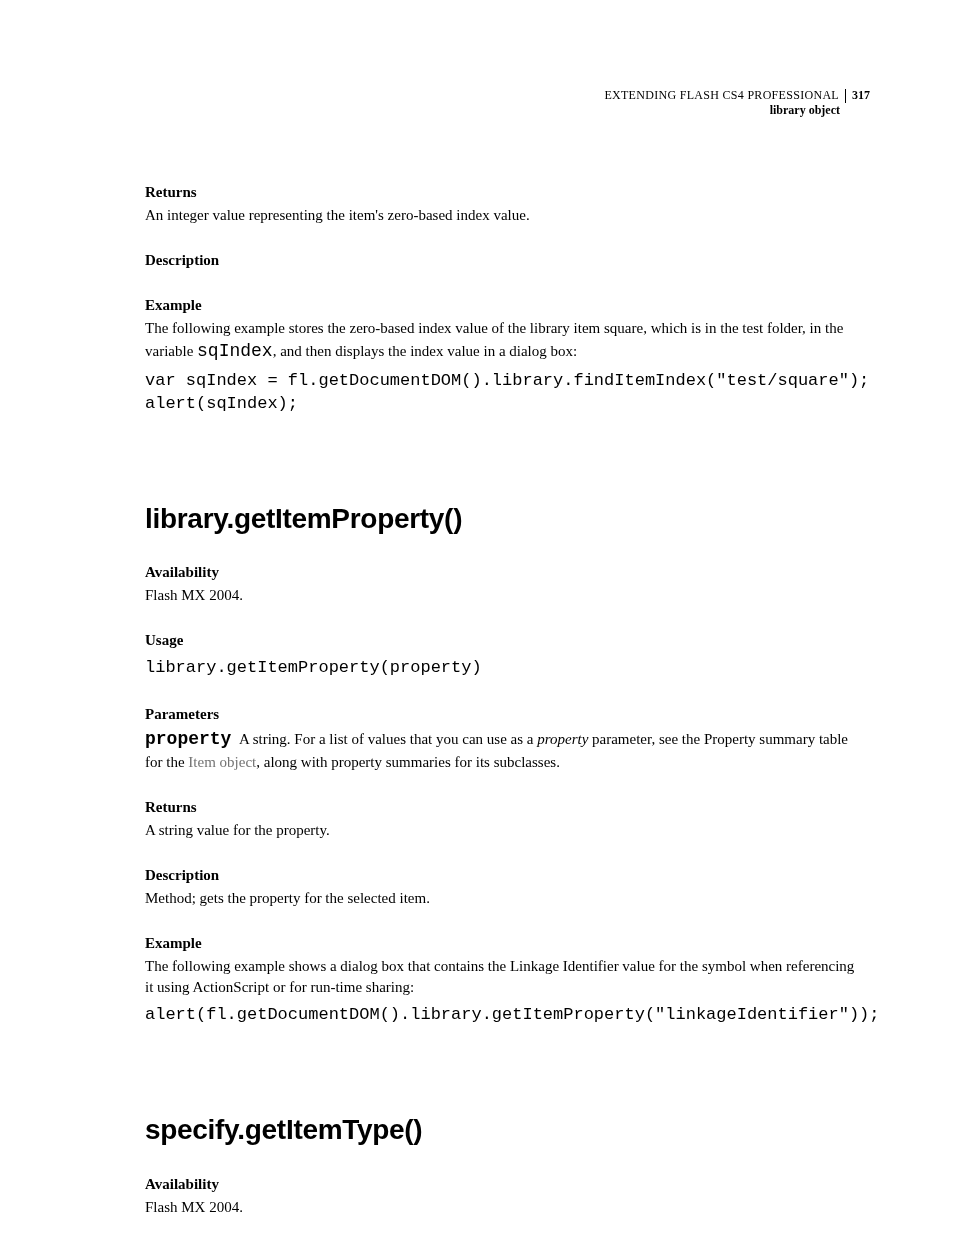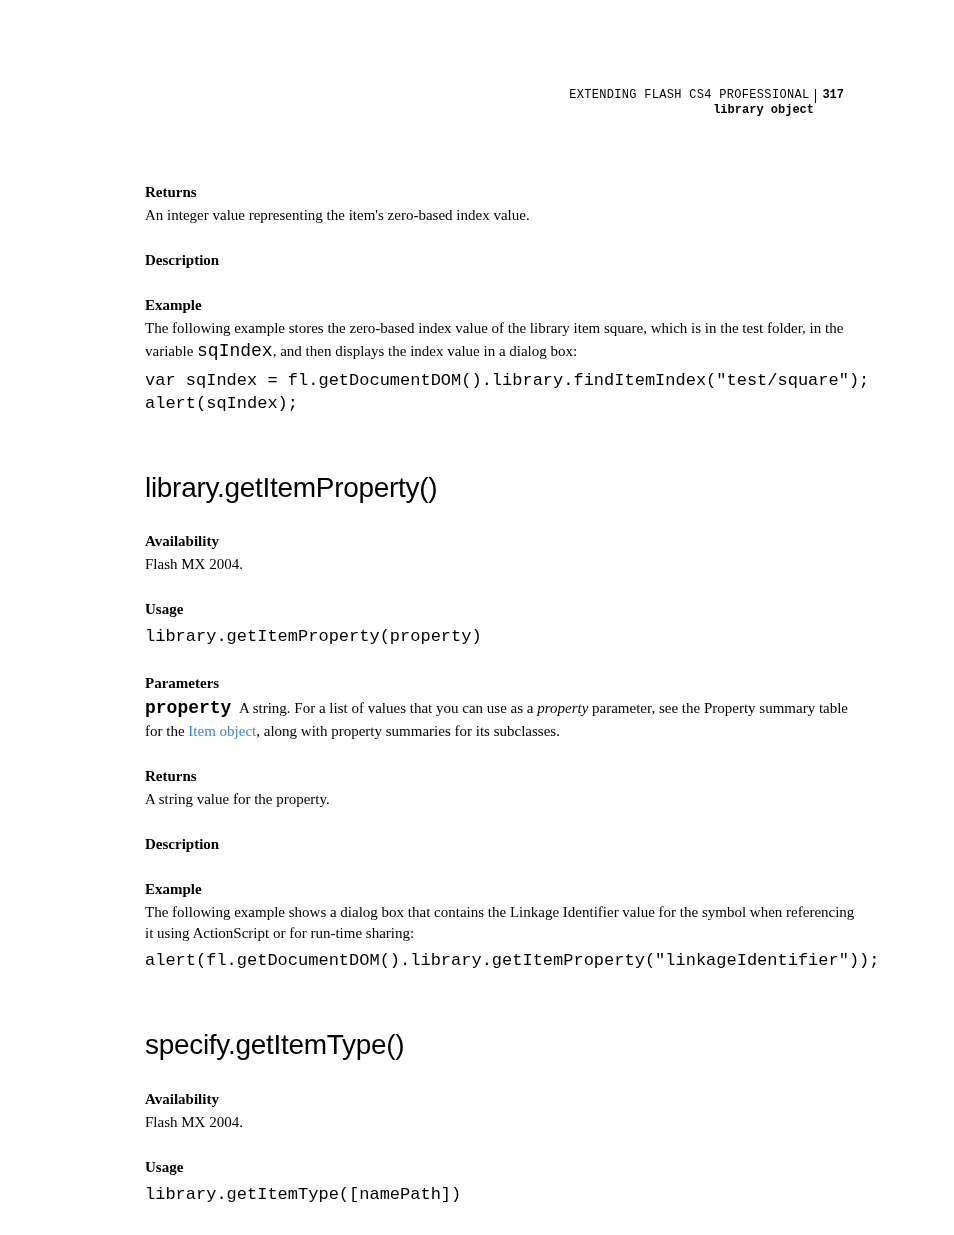--- a/index.html
+++ b/index.html
@@ -14,23 +14,23 @@
     height: 1235px;
     position: relative;
     box-sizing: border-box;
     padding: 88px 95px 0 145px;
     font-size: 15px;
     line-height: 1.4;
   }
   .running-header {
     position: absolute;
     top: 88px;
-    right: 110px;
+    right: 84px;
     text-align: right;
-    font-family: Liberation Mono, monospace;
+    font-family: Liberation Serif, serif;
     font-size: 12px;
     line-height: 1.25;
   }
   .rh-row1 { display: flex; align-items: center; justify-content: flex-end; }
   .rh-title { letter-spacing: 0.3px; padding-right: 6px; }
   .rh-sep { width:1px; height:14px; background:#000; margin-right:6px; }
   .rh-page { font-weight: bold; }
   .rh-sub { font-weight: bold; padding-right: 30px; }
   .content { padding-top: 70px; }
   .sect-head {
@@ -46,27 +46,27 @@
     margin: 6px 0 0 0;
     white-space: pre;
   }
   code.inline {
     font-family: "Courier New", Courier, monospace;
     font-size: 18px;
   }
   code.inline.bold { font-weight: bold; }
   h2.api {
     font-family: "Myriad Pro", "Helvetica Neue", Arial, sans-serif;
-    font-weight: normal;
+    font-weight: bold;
     font-size: 28px;
     letter-spacing: -0.3px;
-    margin: 52px 0 10px 0;
+    margin: 83px 0 10px 0;
   }
   .italic { font-style: italic; }
-  a.xref { color: #3b82f6; text-decoration: none; }
+  a.xref { color: #737373; text-decoration: none; }
 </style>
 </head>
 <body>
 
 <div class="page">
 
   <div class="running-header">
     <div class="rh-row1">
       <span class="rh-title">EXTENDING FLASH CS4 PROFESSIONAL</span>
       <span class="rh-sep"></span>
@@ -100,20 +100,21 @@
     <div class="sect-head">Parameters</div>
     <div class="para">
       <code class="inline bold">property</code>
       &nbsp;<span>A string. For a list of values that you can use as a </span><span class="italic">property</span><span> parameter, see the Property summary table for the </span><a href="#" class="xref">Item object</a><span>, along with property summaries for its subclasses.</span>
     </div>
 
     <div class="sect-head">Returns</div>
     <div class="para">A string value for the property.</div>
 
     <div class="sect-head">Description</div>
+    <div class="para">Method; gets the property for the selected item.</div>
 
     <div class="sect-head">Example</div>
     <div class="para">The following example shows a dialog box that contains the Linkage Identifier value for the symbol when referencing it using ActionScript or for run-time sharing:</div>
     <pre class="code">alert(fl.getDocumentDOM().library.getItemProperty("linkageIdentifier"));</pre>
 
     <h2 class="api">specify.getItemType()</h2>
 
     <div class="sect-head">Availability</div>
     <div class="para">Flash MX 2004.</div>
 

